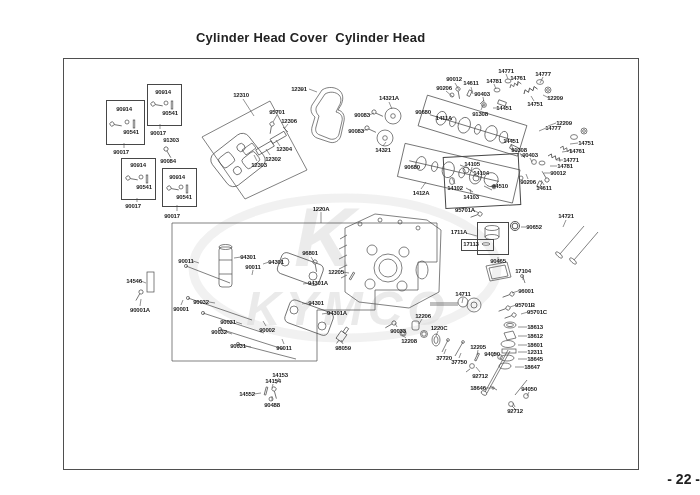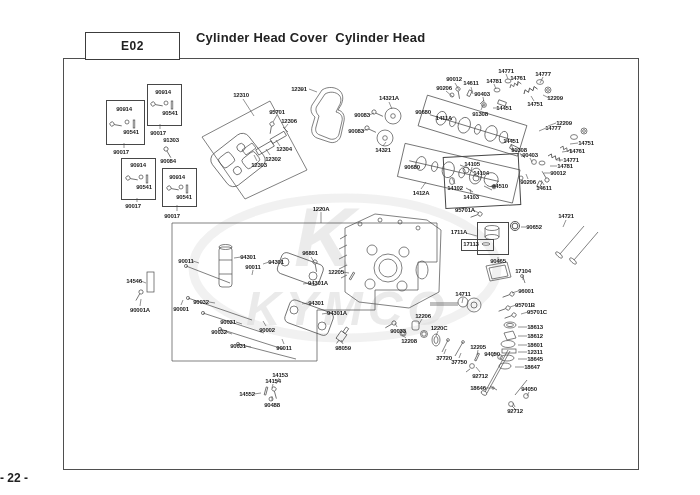--- a/index.html
+++ b/index.html
@@ -5,38 +5,35 @@
   html,body{margin:0;padding:0;background:#ffffff;}
   .page{position:relative;width:700px;height:495px;background:#ffffff;overflow:hidden;
         font-family:"Liberation Sans",sans-serif;}
   .frame{position:absolute;left:63px;top:58px;width:574px;height:410px;
          border:1px solid #4f4f4f;background:#ffffff;}
   .codebox{position:absolute;left:85px;top:32px;width:93px;height:26px;
            border:1.4px solid #3c3c3c;background:#fff;display:flex;align-items:center;justify-content:center;
            font-weight:bold;font-size:12px;color:#222;letter-spacing:.5px;z-index:5;}
   .ptitle{position:absolute;left:196px;top:30px;font-weight:bold;font-size:13px;color:#222;
           letter-spacing:.2px;z-index:5;white-space:pre;}
-  .footer{position:absolute;left:0;right:0;top:471px;text-align:left;
-          font-weight:bold;font-size:12px;color:#222;}
+  .footer{position:absolute;left:0;right:0;top:471px;text-align:right;
+          font-weight:bold;font-size:14px;color:#222;}
   svg.art{position:absolute;left:0;top:0;z-index:2;}
   #label-layer{position:absolute;left:0;top:0;width:700px;height:495px;z-index:3;}
   .plabel{position:absolute;transform:translate(-50%,-50%);
           font-weight:bold;font-size:6px;line-height:1;letter-spacing:-0.2px;
           color:#1b1b1b;white-space:nowrap;}
   .gbox{position:absolute;border:1px solid #474747;background:transparent;}
 </style>
 </head>
 <body>
 
 <div class="page">
 
   <div class="frame"></div>
-  <div class="codebox">
-    <span>E02</span>
-  </div>
   <div class="ptitle">Cylinder Head Cover  Cylinder Head</div>
 
   <svg class="art" width="700" height="495" viewBox="0 0 700 495">
     <defs>
       <g id="scr">
           <circle r="2.1" cx="0" cy="0"></circle>
           <line x1="1.6" y1="1.6" x2="7.5" y2="6.5"></line>
         </g>
       <g id="oring">
           <circle r="3.5"></circle>

